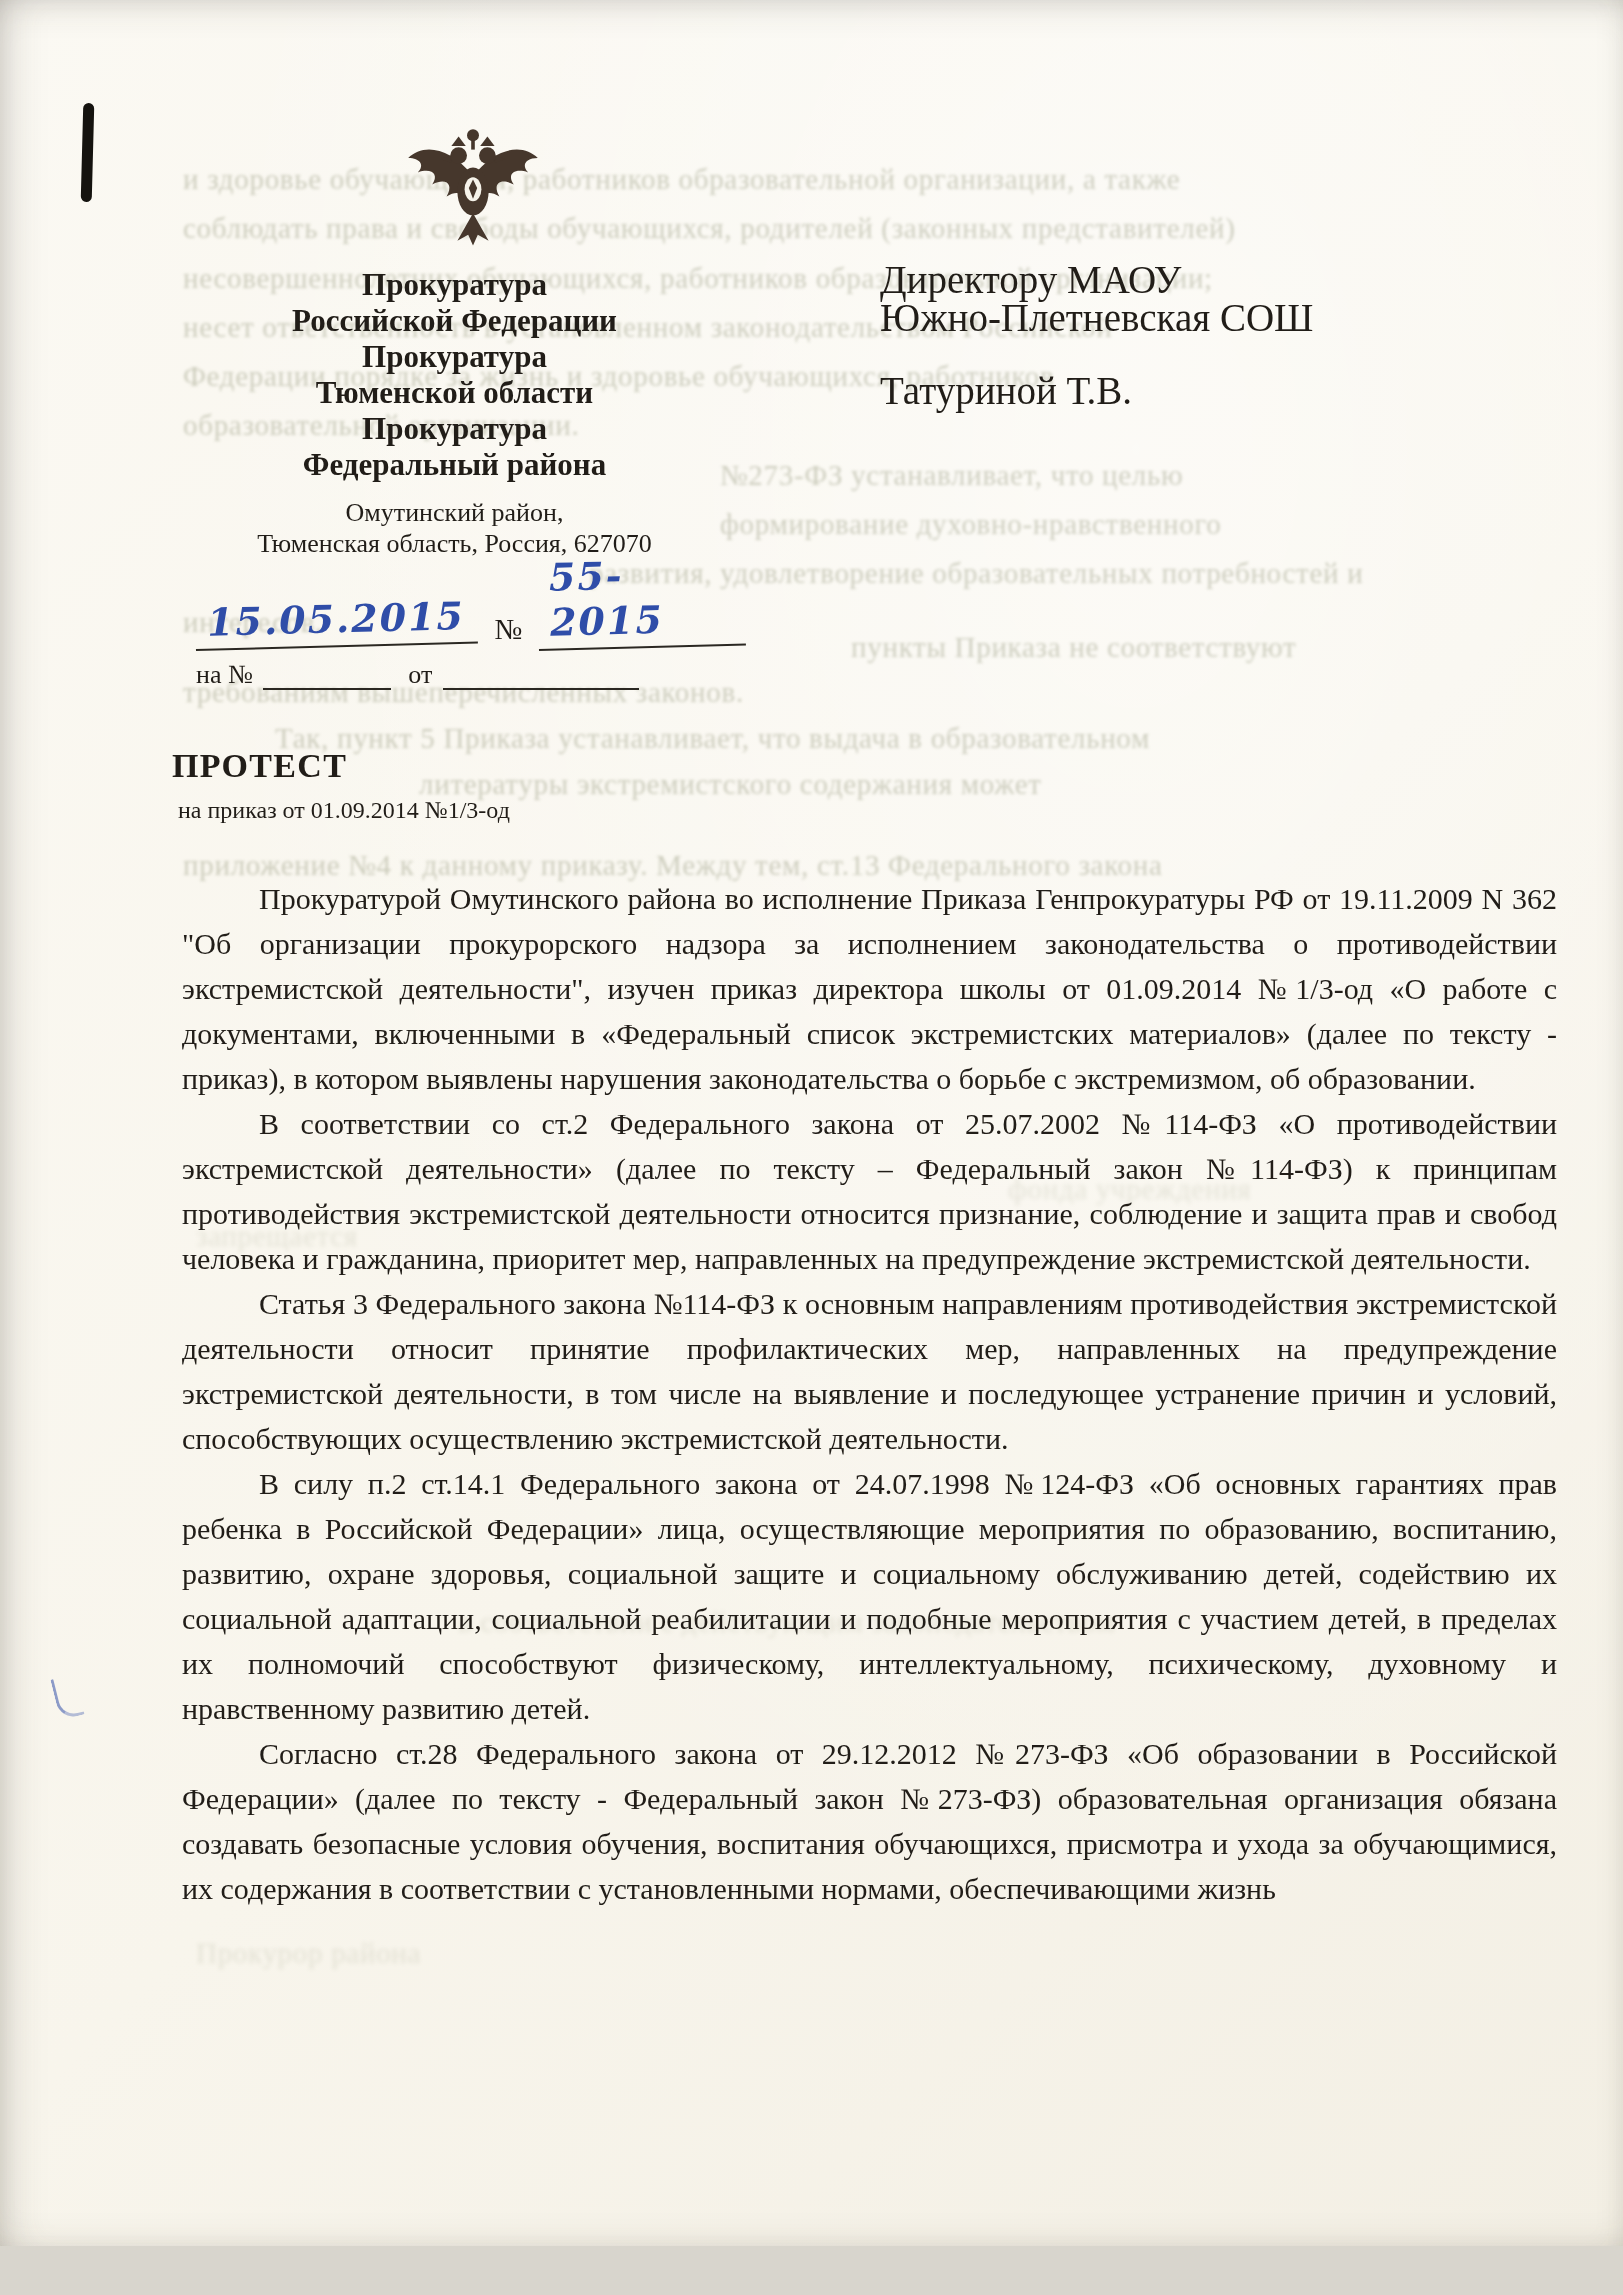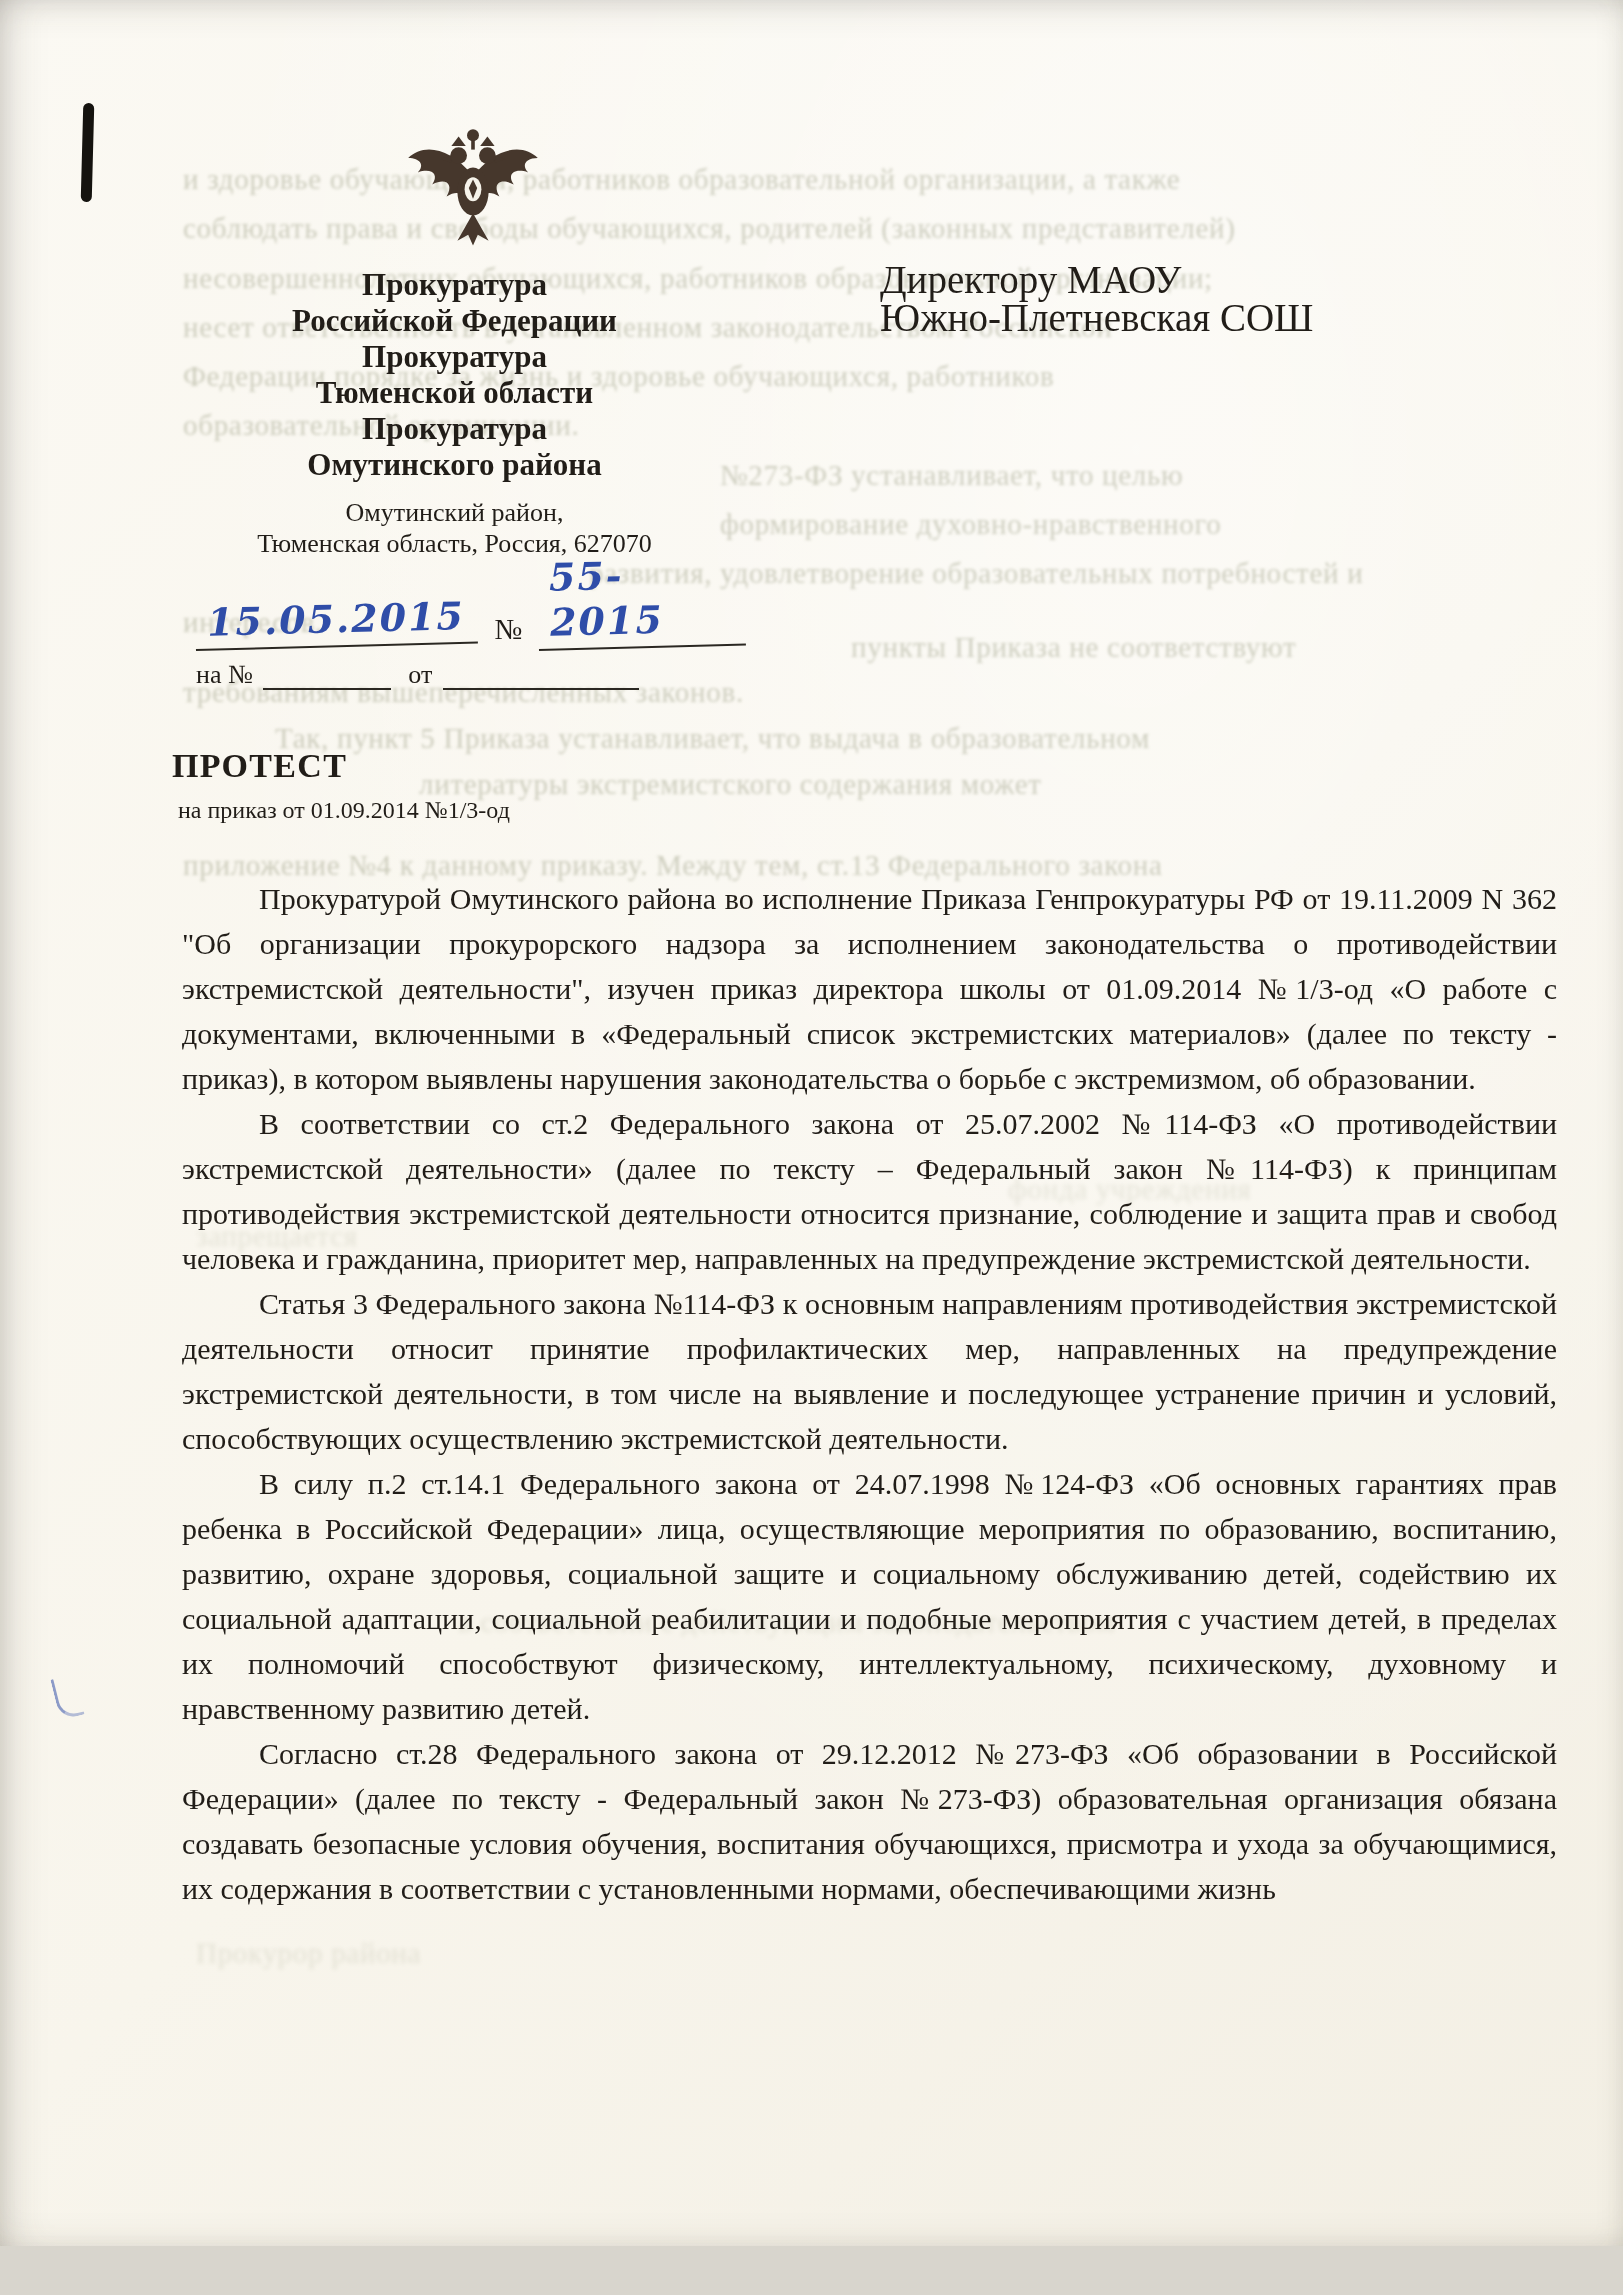--- a/index.html
+++ b/index.html
@@ -213,21 +213,21 @@
       <path d="M60 48 l3.5 7 -3.5 9 -3.5 -9 Z" fill="#46372c"></path>
     </svg>
   </div>
 
   <div class="letterhead">
     <div class="org-line">Прокуратура</div>
     <div class="org-line">Российской Федерации</div>
     <div class="org-line">Прокуратура</div>
     <div class="org-line">Тюменской области</div>
     <div class="org-line">Прокуратура</div>
-    <div class="org-line">Омутинского района</div>
+    <div class="org-line">Федеральный района</div>
     <div class="addr">
       <div>Омутинский район,</div>
       <div>Тюменская область, Россия, 627070</div>
     </div>
   </div>
 
   <div class="date-block">
     <div class="date-row">
       <span class="hw">15.05.2015</span>
       <span class="num-label">№</span>
@@ -237,20 +237,21 @@
       <span>на №</span>
       <span class="ref-line a"></span>
       <span>от</span>
       <span class="ref-line b"></span>
     </div>
   </div>
 
   <div class="recipient">
     <div>Директору МАОУ</div>
     <div>Южно-Плетневская СОШ</div>
+    <div class="r3">Татуриной Т.В.</div>
   </div>
 
   <div class="protest-title">ПРОТЕСТ</div>
   <div class="protest-subject">на приказ от 01.09.2014 №1/3-од</div>
 
   <div class="body-text">
     <p>Прокуратурой Омутинского района во исполнение Приказа Генпрокуратуры РФ от 19.11.2009 N 362 "Об организации прокурорского надзора за исполнением законодательства о противодействии экстремистской деятельности", изучен приказ директора школы от 01.09.2014 №1/3-од «О работе с документами, включенными в «Федеральный список экстремистских материалов» (далее по тексту - приказ), в котором выявлены нарушения законодательства о борьбе с экстремизмом, об образовании.</p>
     <p>В соответствии со ст.2 Федерального закона от 25.07.2002 №114-ФЗ «О противодействии экстремистской деятельности» (далее по тексту – Федеральный закон №114-ФЗ) к принципам противодействия экстремистской деятельности относится признание, соблюдение и защита прав и свобод человека и гражданина, приоритет мер, направленных на предупреждение экстремистской деятельности.</p>
     <p>Статья 3 Федерального закона №114-ФЗ к основным направлениям противодействия экстремистской деятельности относит принятие профилактических мер, направленных на предупреждение экстремистской деятельности, в том числе на выявление и последующее устранение причин и условий, способствующих осуществлению экстремистской деятельности.</p>
     <p>В силу п.2 ст.14.1 Федерального закона от 24.07.1998 №124-ФЗ «Об основных гарантиях прав ребенка в Российской Федерации» лица, осуществляющие мероприятия по образованию, воспитанию, развитию, охране здоровья, социальной защите и социальному обслуживанию детей, содействию их социальной адаптации, социальной реабилитации и подобные мероприятия с участием детей, в пределах их полномочий способствуют физическому, интеллектуальному, психическому, духовному и нравственному развитию детей.</p>

